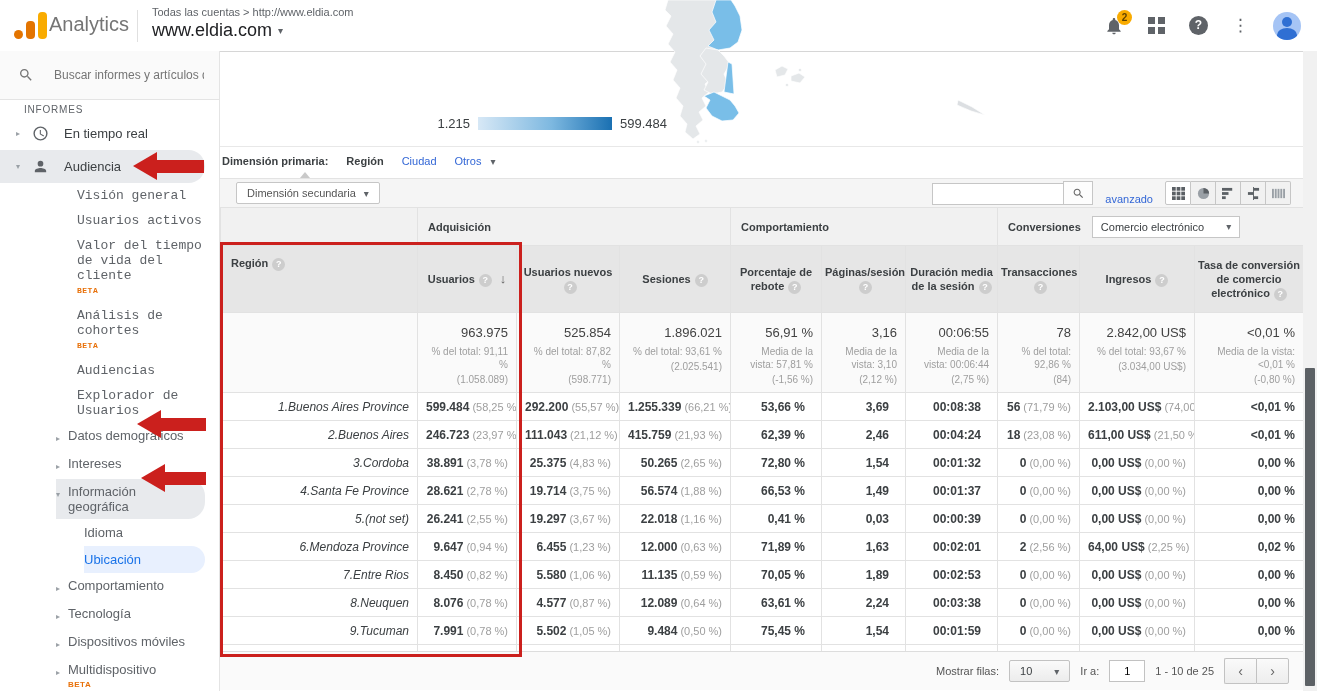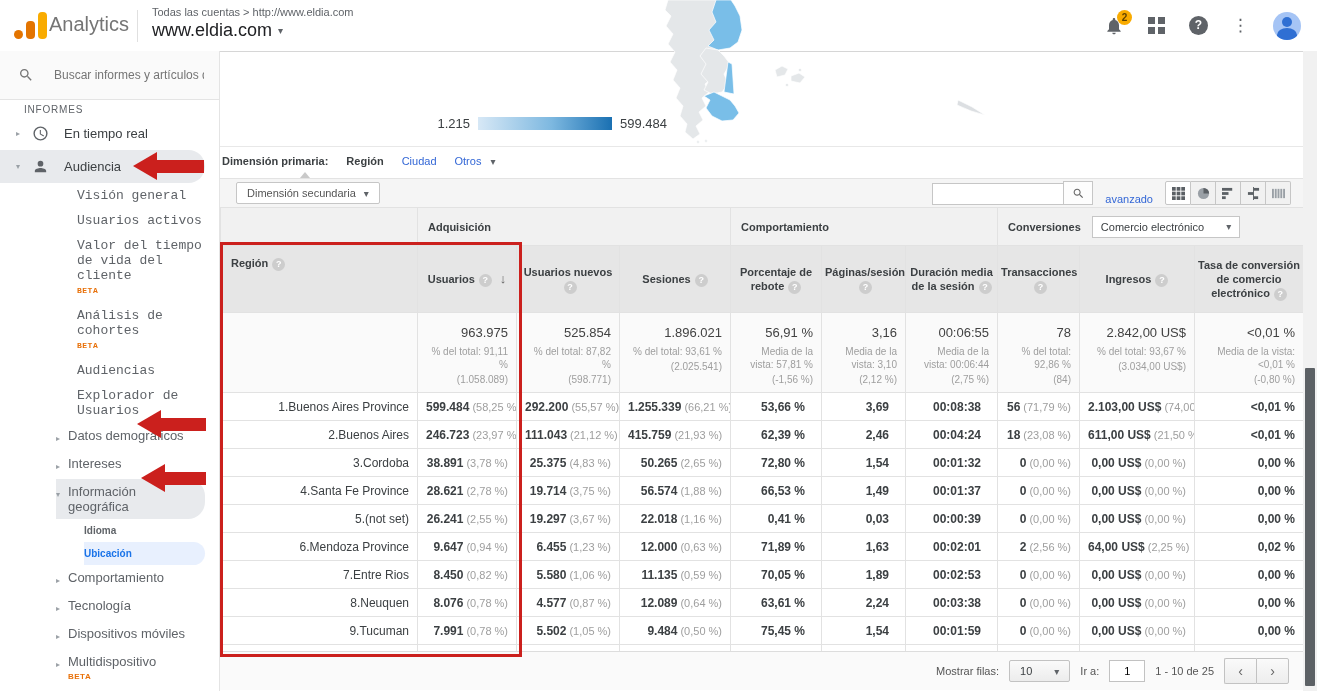--- a/index.html
+++ b/index.html
@@ -49,21 +49,21 @@
   .nav-top .nicon{width:18px;margin-left:8px;display:flex;justify-content:center;}
   .nav-top .nlabel{margin-left:15px;}
   .pill-gray{background:#e8eaed;border-radius:0 17px 17px 0;width:205px;}
   .sub{margin-left:77px;font-size:13px;color:#5f6368;line-height:15px;font-family:Liberation Mono, monospace;}
   .sub-item{padding:5px 0;width:130px;}
   .beta{display:block;font-size:8px;color:#e8710a;letter-spacing:.5px;font-weight:bold;}
   .grp{display:flex;margin-left:56px;font-size:13px;color:#5f6368;line-height:15px;padding:5px 0;position:relative;}
   .grp .exp{width:12px;font-size:8px;color:#9aa0a6;padding-top:3px;}
   .grp .glabel{width:120px;}
   .grp-active{background:#e8eaed;border-radius:0 17px 17px 0;width:149px;margin-left:56px;}
-  .sub2{margin-left:84px;font-size:10px;color:#5f6368;padding:6px 0;font-weight:bold;}
+  .sub2{margin-left:84px;font-size:13px;color:#5f6368;padding:6px 0;}
   .sub2-active{background:#e8f0fe;color:#1a73e8;width:121px;margin-left:84px;border-radius:0 15px 15px 0;padding-left:0;}
 
   
   .dim-bar{position:absolute;left:222px;top:155px;font-size:11px;color:#3c4043;z-index:4;display:flex;gap:18px;align-items:center;}
   .dim-label{font-weight:bold;}
   .dim-sel{font-weight:bold;color:#3c4043;}
   .dim-link{color:#3367d6;}
   .notch{position:absolute;left:300px;top:172px;width:0;height:0;border-left:5px solid transparent;border-right:5px solid transparent;border-bottom:6px solid #c9c9c9;z-index:5;}
   .toolbar{position:absolute;left:220px;top:178px;width:1083px;height:28px;background:#f5f5f5;border-top:1px solid #e3e3e3;border-bottom:1px solid #dadada;display:flex;align-items:center;z-index:4;}
   .sec-btn{margin-left:16px;background:#fff;border:1px solid #c6c6c6;border-radius:2px;font-size:11px;color:#555;padding:4px 10px;display:flex;align-items:center;gap:2px;}
@@ -84,21 +84,21 @@
   .g-blank{background:#f1f1f1;}
   .conv-sel{display:inline-flex;align-items:center;gap:16px;border:1px solid #c6c6c6;background:#fff;padding:4px 8px;font-size:11px;font-weight:normal;margin-left:8px;border-radius:0;color:#3c4043;}
   .h-row th{background:#e6e6e6;font-size:11px;font-weight:bold;text-align:center;vertical-align:middle;padding:4px 3px;height:56px;line-height:14px;}
   .h-region{text-align:left !important;vertical-align:top !important;padding:10px 0 0 10px !important;}
   .qm{display:inline-block;width:13px;height:13px;border-radius:50%;background:#cdcdcd;color:#fff;font-size:9px;line-height:13px;text-align:center;margin-left:4px;font-weight:bold;}
   .sort{color:#616161;font-size:13px;margin-left:8px;}
   .t-row td{background:#fafafa;vertical-align:top;text-align:right;padding:10px 8px 6px;height:65px;box-sizing:border-box;}
   .big{display:block;font-size:13px;color:#424242;line-height:20px;white-space:nowrap;}
   .tsub{display:block;font-size:10px;color:#9e9e9e;line-height:13px;margin-top:2px;}
   .d-row td{height:27px;text-align:right;padding:0 8px;white-space:nowrap;font-size:12px;}
-  .c-name{text-align:left;padding-left:12px !important;}
+  .c-name{text-align:left;padding-left:12px !important;font-style:italic;}
   .rank{display:inline-block;width:26px;color:#3c4043;}
   .rname{color:#3c4043;}
   .val{font-weight:bold;color:#3c4043;}
   .pct{color:#9e9e9e;font-size:11px;margin-left:3px;}
   .padR{padding-right:16px !important;}
   .bl{border-left:1px solid #c9c9c9 !important;}
 
   
   .tfooter{position:absolute;left:220px;top:651px;width:1083px;height:39px;background:#fafafa;border-top:1px solid #ddd;display:flex;align-items:center;justify-content:flex-end;gap:10px;font-size:11px;color:#555;padding-right:14px;box-sizing:border-box;z-index:4;}
   .rows-select{border:1px solid #c2c2c2;background:linear-gradient(#fafafa,#ececec);border-radius:2px;padding:4px 10px;display:flex;gap:16px;align-items:center;color:#3c4043;}

